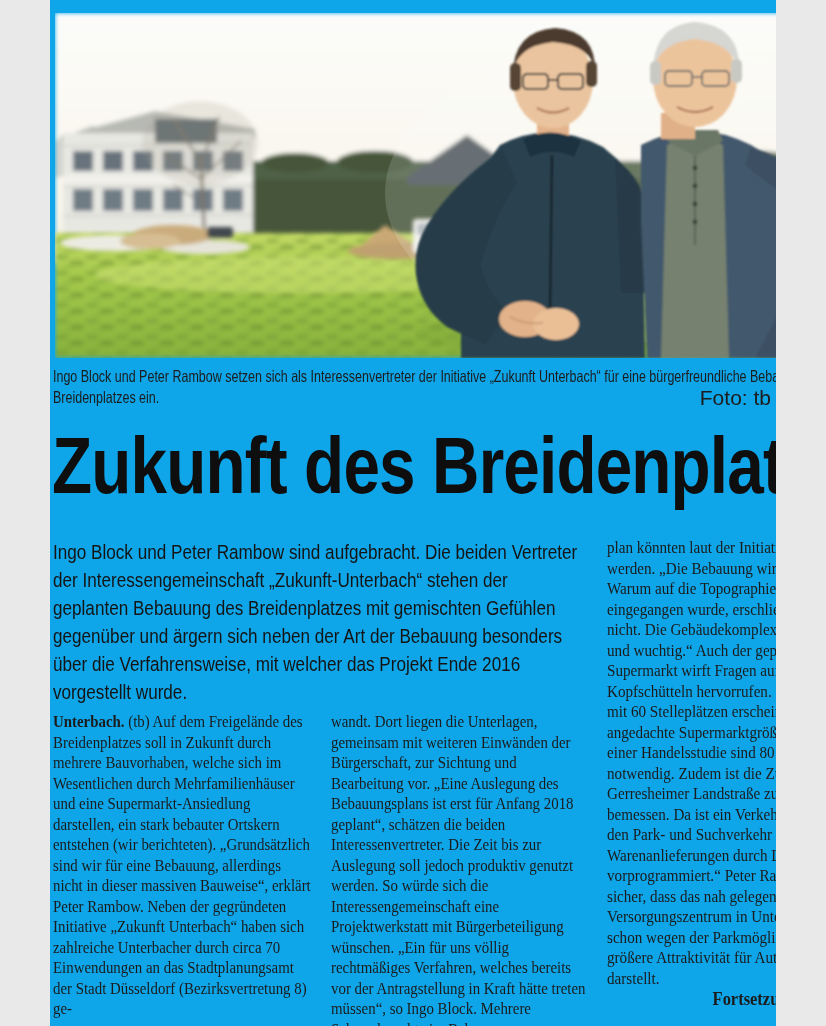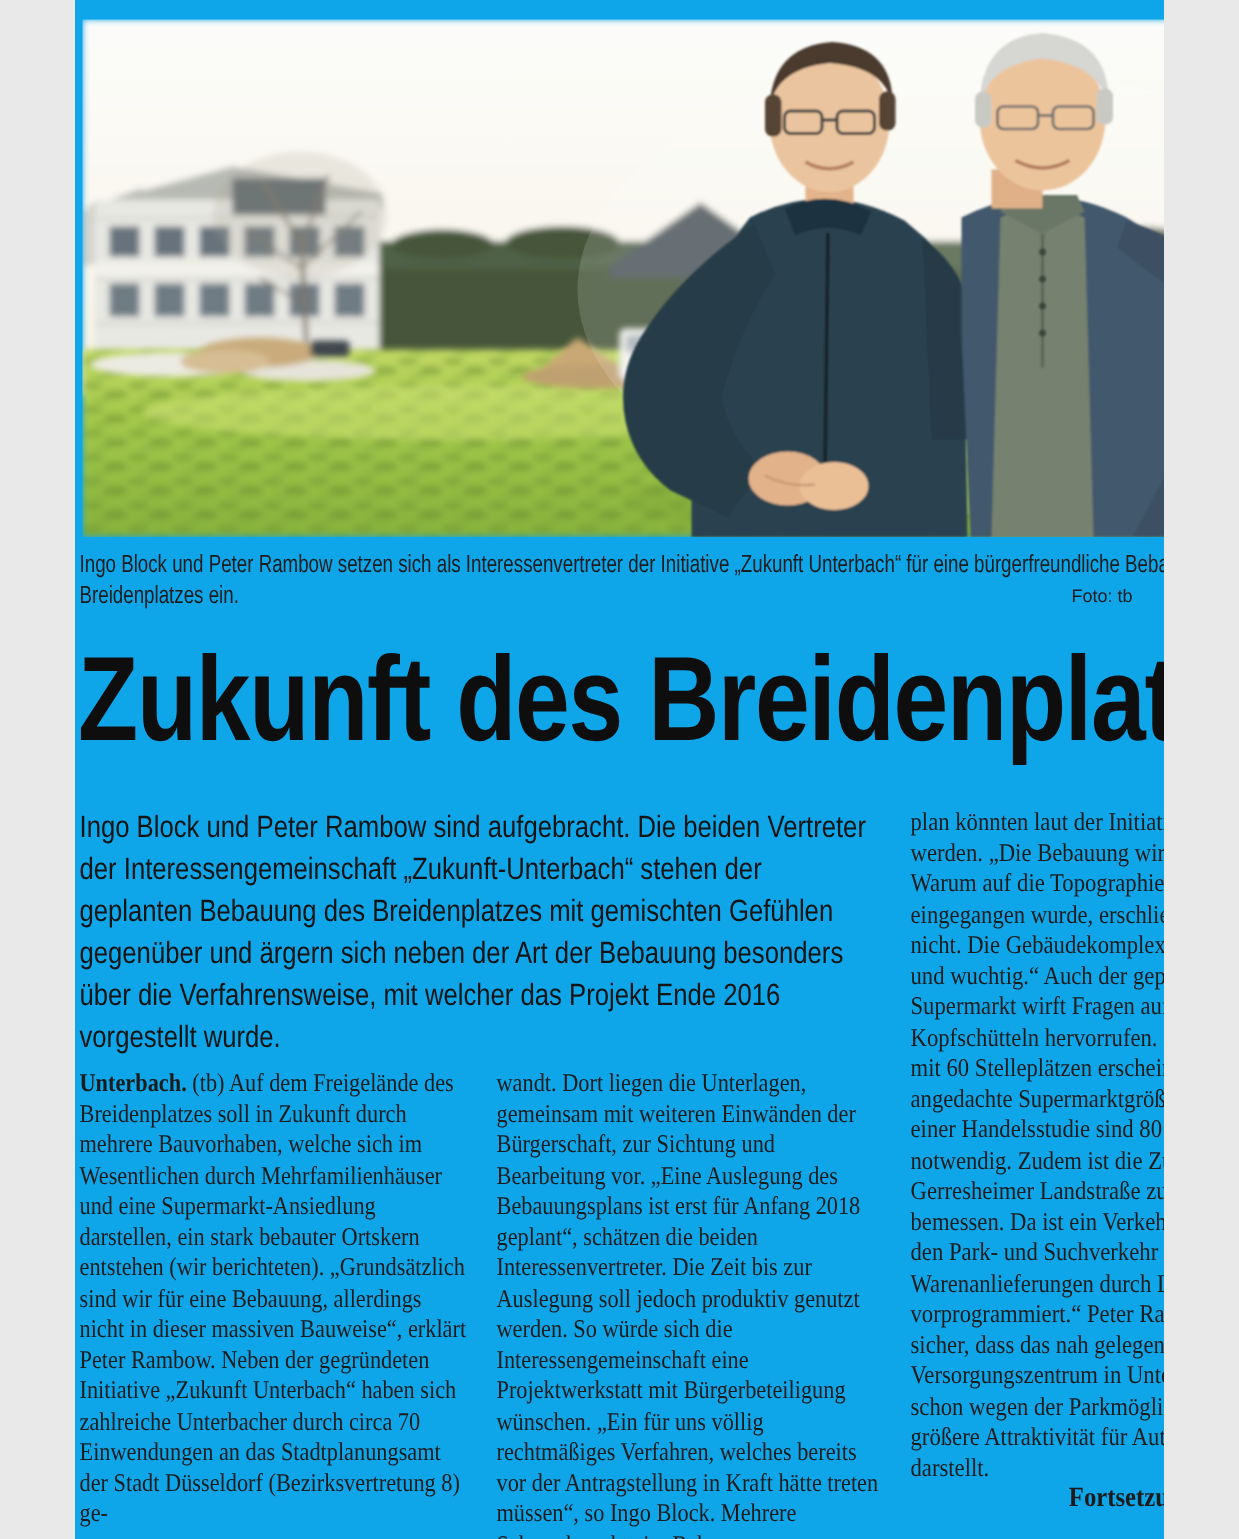--- a/index.html
+++ b/index.html
@@ -10,22 +10,22 @@
   }
   figure.photo { position:absolute; left:5px; top:13px; width:816px; height:345px; margin:0; padding:0; }
   figure.photo svg { display:block; width:816px; height:345px; }
 
   .caption-block {
     position:absolute; left:3px; top:366px; width:1080px;
     transform:scaleX(0.757); transform-origin:0 0;
     font-size:16.5px; line-height:21px; color:#1c1c1c; margin:0;
   }
   .photo-credit {
-    position:absolute; right:21px; top:387px;
-    font-size:12px; line-height:21px; color:#1c1c1c;
+    position:absolute; right:5px; top:387px;
+    font-size:21px; line-height:21px; color:#1c1c1c;
   }
   .headline {
     position:absolute; left:2px; top:424px; margin:0;
     font-weight:bold; font-size:80px; line-height:84px; letter-spacing:-1px;
     transform:scaleX(0.82); transform-origin:0 0;
     white-space:nowrap; color:#0e0e0e;
   }
   .lead {
     position:absolute; left:3px; top:538px; width:640px; margin:0;
     transform:scaleX(0.835); transform-origin:0 0;

